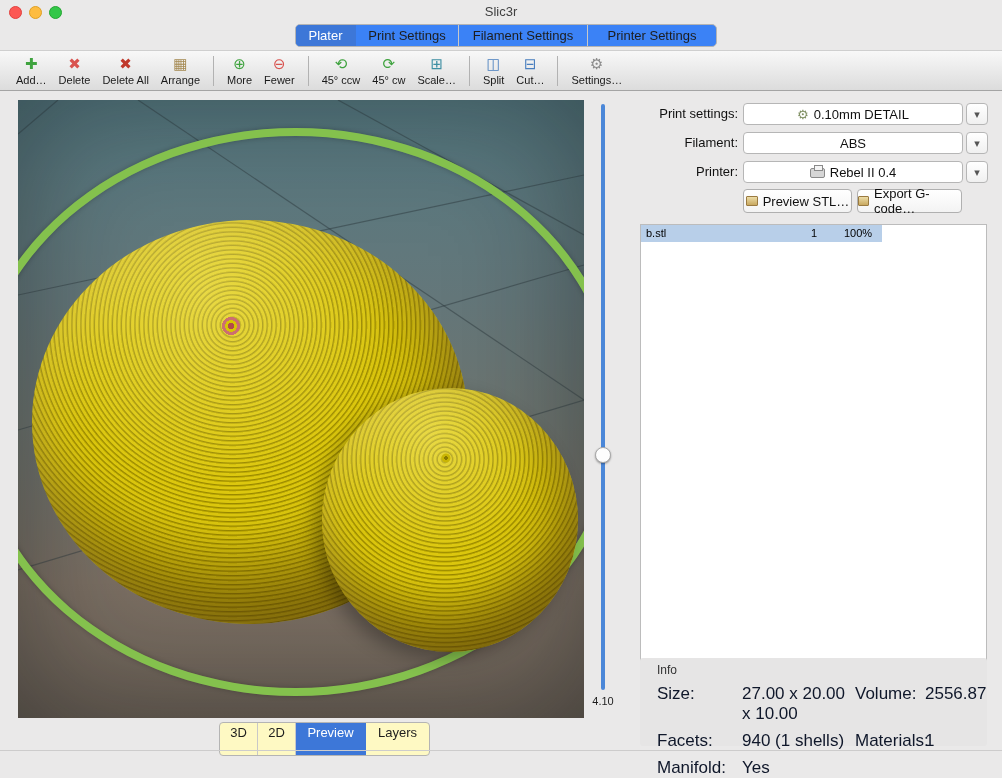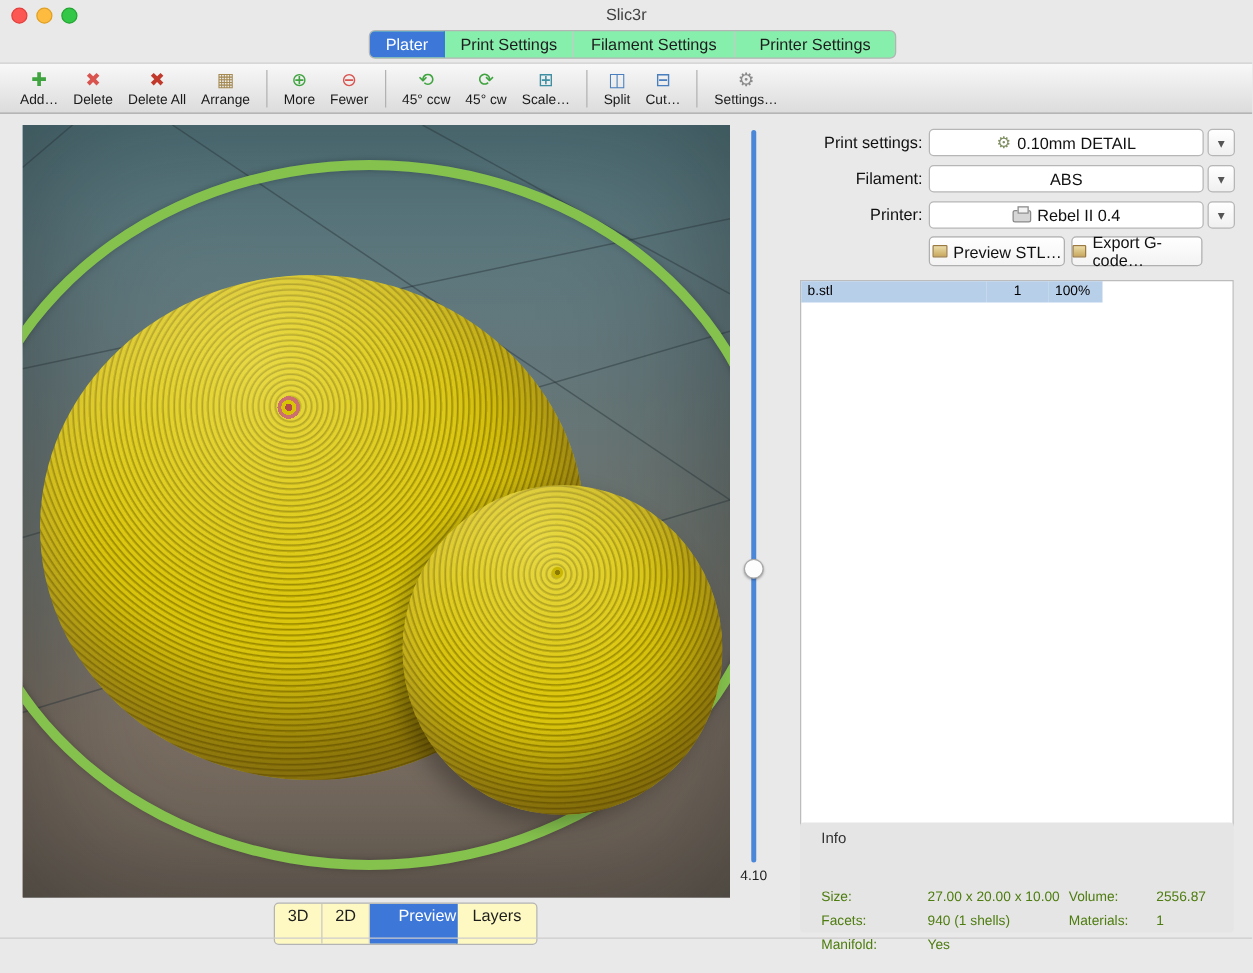--- a/index.html
+++ b/index.html
@@ -10,21 +10,21 @@
   
   #titlebar { position:absolute; left:0; top:0; width:1002px; height:24px; }
   .traffic { position:absolute; left:9px; top:6px; display:flex; gap:7px; }
   .tl { width:13px; height:13px; border-radius:50%; display:inline-block; }
   .tl.red    { background:#fc5753; border:1px solid #e2403d; }
   .tl.yellow { background:#fdbc40; border:1px solid #dfa023; }
   .tl.green  { background:#33c748; border:1px solid #24a532; }
   #window-title { position:absolute; left:0; top:0; width:100%; text-align:center; line-height:24px; font-size:13px; color:#404040; }
 
   
-  #main-tabs { position:absolute; left:295px; top:24px; height:23px; display:flex; background:#86efac; border:1px solid #b4b4b4; border-radius:5px; overflow:hidden; font-size:13px; }
+  #main-tabs { position:absolute; left:295px; top:24px; height:23px; display:flex; background:#3b82f6; border:1px solid #b4b4b4; border-radius:5px; overflow:hidden; font-size:13px; }
   .seg { line-height:21px; text-align:center; color:#1d1d1d; border-right:1px solid #c8c8c8; cursor:default; }
   .seg:last-child { border-right:none; }
   .seg.w1{width:60px} .seg.w2{width:103px} .seg.w3{width:129px} .seg.w4{width:128px}
   .seg.active { background:#3d77d8; color:#fff; border-right-color:#3d77d8; }
 
   
   #toolbar { position:absolute; left:0; top:50px; width:1002px; height:41px;
     background:linear-gradient(#f8f8f8,#dcdcdc); border-top:1px solid #cfcfcf; border-bottom:1px solid #a4a4a4;
     display:flex; align-items:center; padding-left:10px; }
   .tb-item { display:flex; flex-direction:column; align-items:center; padding:1px 6px; min-width:32px; }
@@ -62,21 +62,21 @@
   #slider-thumb { position:absolute; left:595px; top:447px; width:16px; height:16px; border-radius:50%;
     background:#fdfdfd; border:1px solid #a8a8a8; box-shadow:0 1px 2px rgba(0,0,0,0.35); }
   #slider-value { position:absolute; left:586px; top:695px; width:34px; text-align:center; font-size:11px; color:#1d1d1d; }
 
   
   #view-tabs { position:absolute; left:219px; top:722px; height:34px; display:flex; background:#fef9c3;
     border:1px solid #b4b4b4; border-radius:4px; overflow:hidden; font-size:13px; }
   .vseg { line-height:20px; text-align:center; color:#1d1d1d; border-right:1px solid #c8c8c8; }
   .vseg:last-child { border-right:none; }
   .vseg.v1{width:38px} .vseg.v2{width:38px} .vseg.v3{width:70px} .vseg.v4{width:63px}
-  .vseg.active { background:#3d77d8; color:#fff; border-right-color:#3d77d8;text-align:right; }
+  .vseg.active { background:#3d77d8; color:#fff; border-right-color:#3d77d8; }
 
   
   .combo-label { position:absolute; left:620px; width:118px; height:22px; text-align:right; font-size:13px; color:#101010; line-height:22px; }
   .combo-field { position:absolute; left:743px; width:220px; height:22px; background:#fff; border:1px solid #b6b6b6; border-radius:4px;
     display:flex; align-items:center; justify-content:center; gap:5px; font-size:13px; color:#101010; }
   .combo-arrow { position:absolute; left:966px; width:22px; height:22px; background:linear-gradient(#ffffff,#f0f0f0);
     border:1px solid #b6b6b6; border-radius:4px; font-size:11px; color:#555; display:flex; align-items:center; justify-content:center; }
   .gear-glyph { font-size:13px; color:#7f8f62; font-family:"DejaVu Sans",sans-serif; }
   .printer-icon { width:15px; height:10px; position:relative; background:#d6d6d6; border:1px solid #8a8a8a; border-radius:2px; margin-top:2px; }
   .printer-icon::before { content:""; position:absolute; left:3px; top:-4px; width:7px; height:4px; background:#f4f4f4; border:1px solid #8a8a8a; }
@@ -93,21 +93,21 @@
   .th { padding:2px 5px; border-right:1px solid #d8d8d8; color:#1c1c1c; white-space:nowrap; overflow:hidden; }
   .c-name{width:148px} .c-copies{width:50px; text-align:center;} .c-scale{width:43px} .c-fill{flex:1; border-right:none;}
   .t-row { display:flex; height:17px; }
   .td { padding:2px 5px; color:#000; white-space:nowrap; overflow:hidden; }
   .t-row.selected .td { background:#b8cfe9; }
 
   
   #info-box { position:absolute; left:640px; top:658px; width:347px; height:88px; background:#e6e5e5; border-radius:3px; }
   #info-title { position:absolute; left:657px; top:663px; font-size:12px; color:#333; }
   #info-grid { position:absolute; left:657px; top:684px; width:325px; display:grid;
-    grid-template-columns:85px 113px 70px 1fr; row-gap:7px; font-size:11px; color:#4d7c0f;margin-top:28px; }
+    grid-template-columns:85px 113px 70px 1fr; row-gap:7px; font-size:17px; color:#0f172a; }
 
   #bottom-line { position:absolute; left:0; top:750px; width:1002px; height:1px; background:#cdcccc; }
 </style>
 </head>
 <body>
 
 <div id="window">
 
   <div id="titlebar">
     <div class="traffic">

